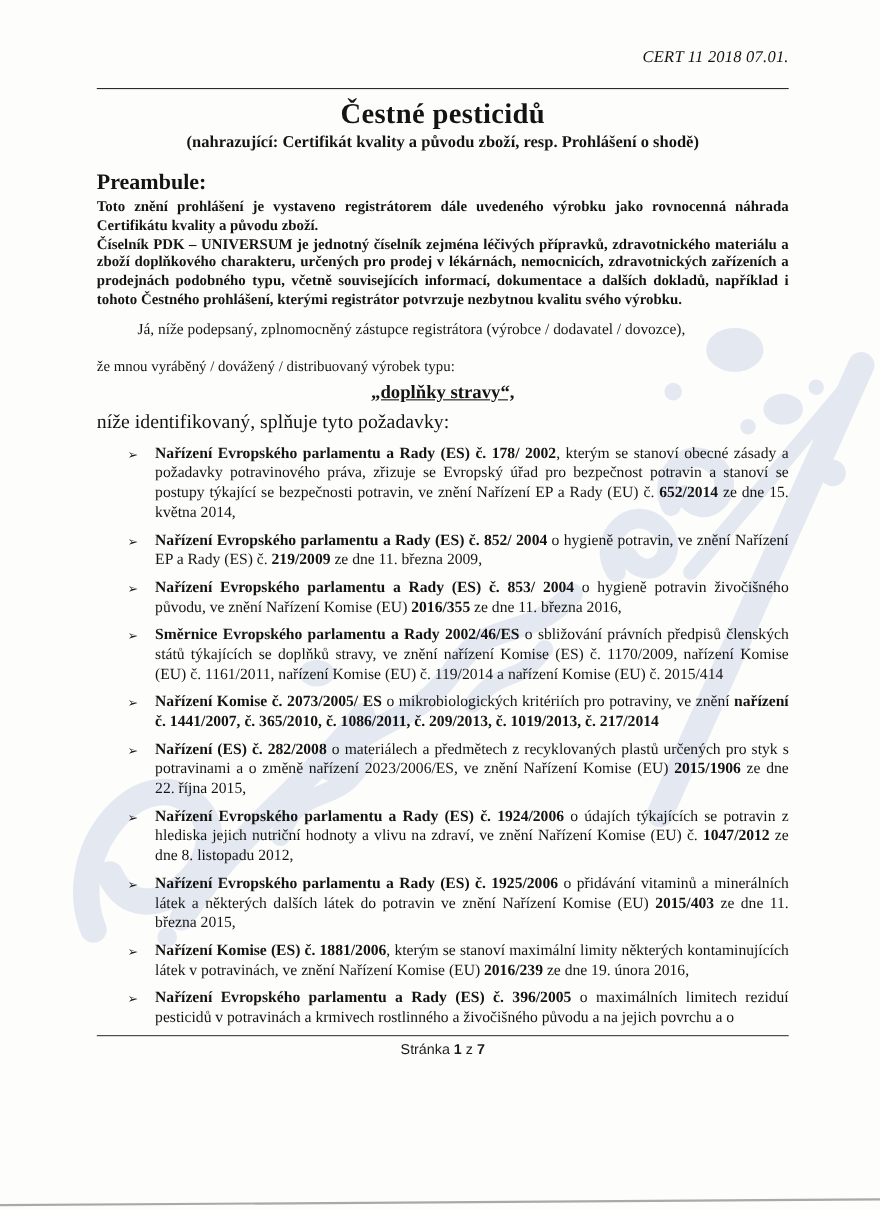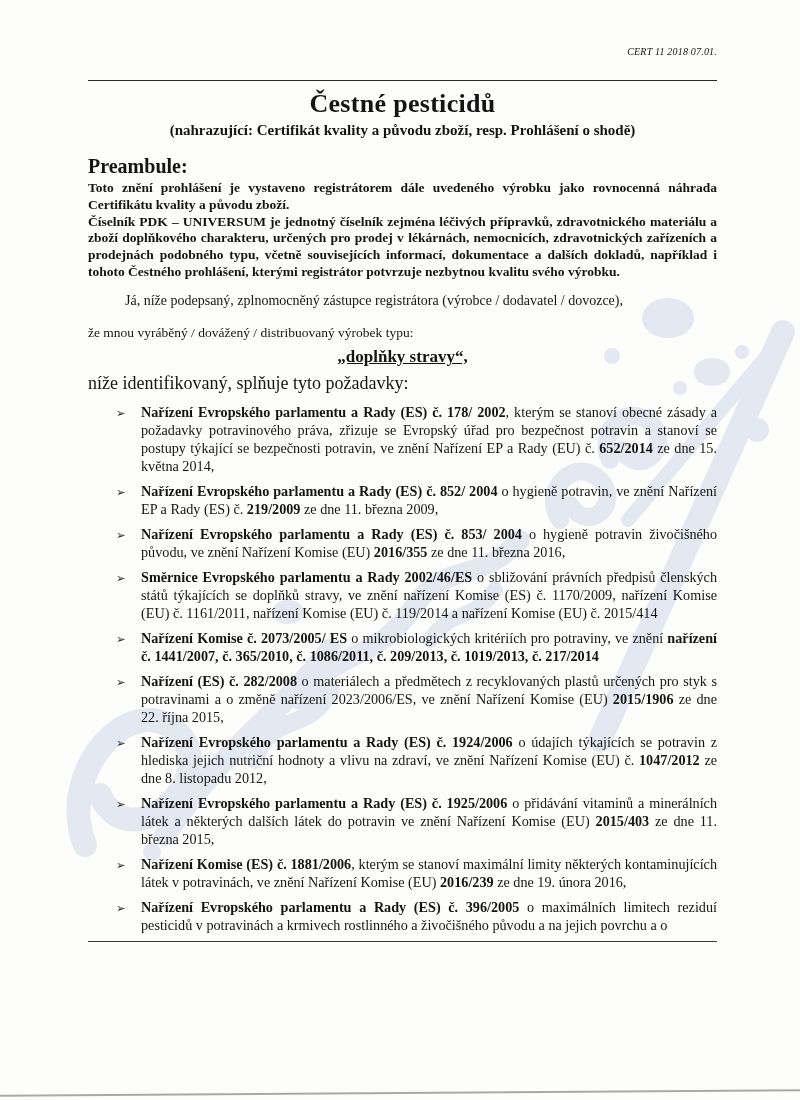--- a/index.html
+++ b/index.html
@@ -15,21 +15,21 @@
   .content{
     position:absolute;left:0;top:0;z-index:1;
     width:800px;height:1100px;
     padding:0 83px 0 88px;
     box-sizing:border-box;
   }
   .doc-ref{
     margin-top:44px;
     text-align:right;
     font-style:italic;
-    font-size:10px;
+    font-size:15px;
     line-height:16px;
     letter-spacing:.2px;
   }
   .top-rule{
     border:none;border-top:1.6px solid #2a2a2a;
     margin:20px 0 0 0;
   }
   .title{
     margin:8px 0 0 0;
     text-align:center;
@@ -179,17 +179,23 @@
         <li><span class="bullet">➢</span><span class="bold">Směrnice Evropského parlamentu a Rady 2002/46/ES</span><span> o sbližování právních předpisů členských států týkajících se doplňků stravy, ve znění nařízení Komise (ES) č. 1170/2009, nařízení Komise (EU) č. 1161/2011, nařízení Komise (EU) č. 119/2014 a nařízení Komise (EU) č. 2015/414</span></li>
         <li><span class="bullet">➢</span><span class="bold">Nařízení Komise č. 2073/2005/ ES</span><span> o mikrobiologických kritériích pro potraviny, ve znění </span><span class="bold">nařízení č. 1441/2007, č. 365/2010, č. 1086/2011, č. 209/2013, č. 1019/2013, č. 217/2014</span></li>
         <li><span class="bullet">➢</span><span class="bold">Nařízení (ES) č. 282/2008</span><span> o materiálech a předmětech z recyklovaných plastů určených pro styk s potravinami a o změně nařízení 2023/2006/ES, ve znění Nařízení Komise (EU) </span><span class="bold">2015/1906</span><span> ze dne 22. října 2015,</span></li>
         <li><span class="bullet">➢</span><span class="bold">Nařízení Evropského parlamentu a Rady (ES) č. 1924/2006</span><span> o údajích týkajících se potravin z hlediska jejich nutriční hodnoty a vlivu na zdraví, ve znění Nařízení Komise (EU) č. </span><span class="bold">1047/2012</span><span> ze dne 8. listopadu 2012,</span></li>
         <li><span class="bullet">➢</span><span class="bold">Nařízení Evropského parlamentu a Rady (ES) č. 1925/2006</span><span>  o přidávání vitaminů a minerálních látek a některých dalších látek do potravin ve znění Nařízení Komise (EU) </span><span class="bold">2015/403</span><span> ze dne 11. března 2015,</span></li>
         <li><span class="bullet">➢</span><span class="bold">Nařízení Komise (ES) č. 1881/2006</span><span>, kterým se stanoví maximální limity některých kontaminujících látek v potravinách, ve znění Nařízení Komise (EU) </span><span class="bold">2016/239</span><span> ze dne 19. února 2016,</span></li>
         <li><span class="bullet">➢</span><span class="bold">Nařízení Evropského parlamentu a Rady (ES) č. 396/2005</span><span> o maximálních limitech reziduí pesticidů v potravinách a krmivech rostlinného a živočišného původu a na jejich povrchu a o</span></li>
       </ul>
 
     <hr class="footer-rule">
+    <div class="footer-text">
+      <span>Stránka</span>
+      <b>1</b>
+      <span>z</span>
+      <b>7</b>
+    </div>
 
   </div>
 
   <div class="scan-edge"></div>
 </div>
 
 </body></html>

